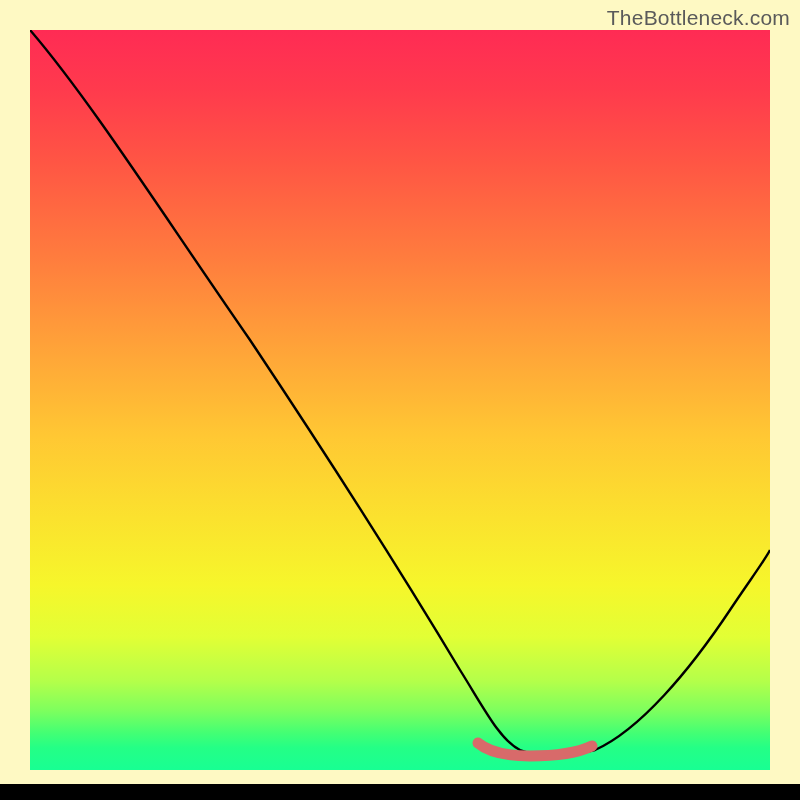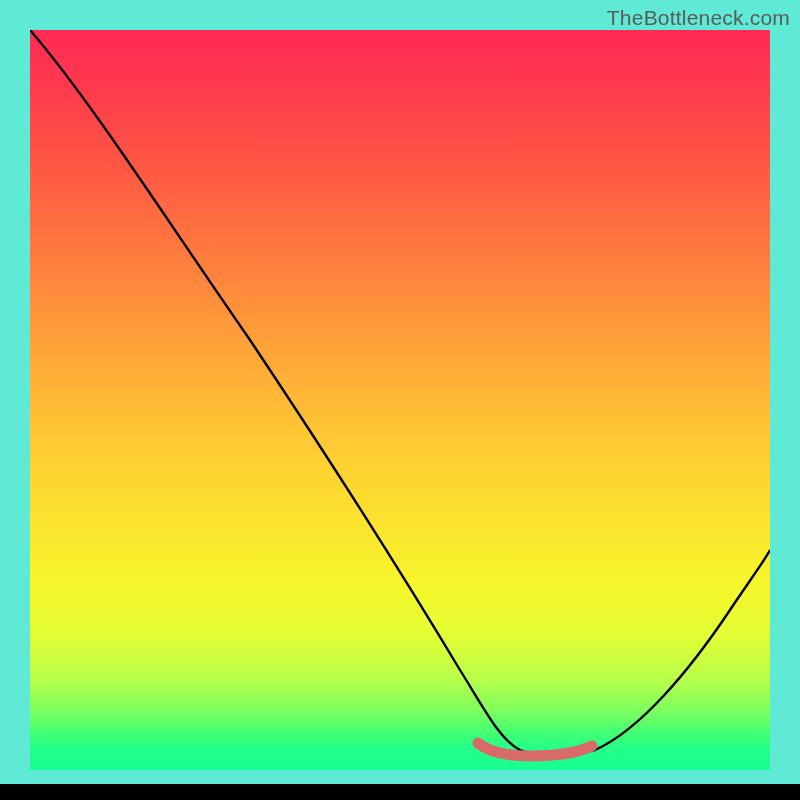--- a/index.html
+++ b/index.html
@@ -8,21 +8,21 @@
     width: 800px;
     height: 800px;
     background: #000;
     overflow: hidden;
     font-family: Arial, Helvetica, sans-serif;
   }
   .frame {
     position: relative;
     width: 800px;
     height: 784px;
-    background: #5eead4;
+    background: #fef9c3;
   }
   .watermark {
     position: absolute;
     top: 6px;
     right: 10px;
     color: #5a5a5a;
     font-size: 21px;
     font-weight: 500;
     letter-spacing: 0.2px;
     z-index: 5;

